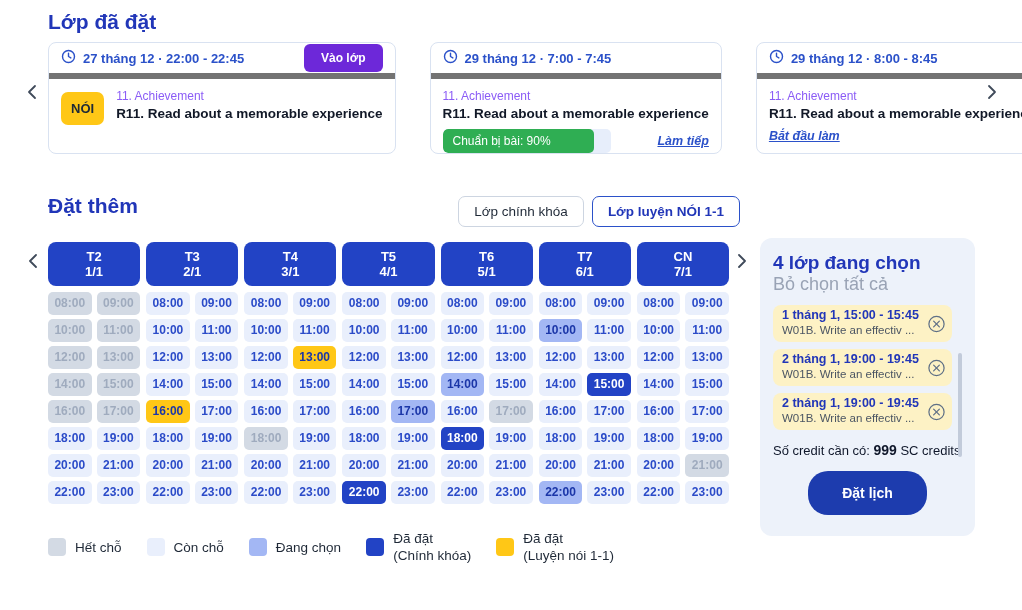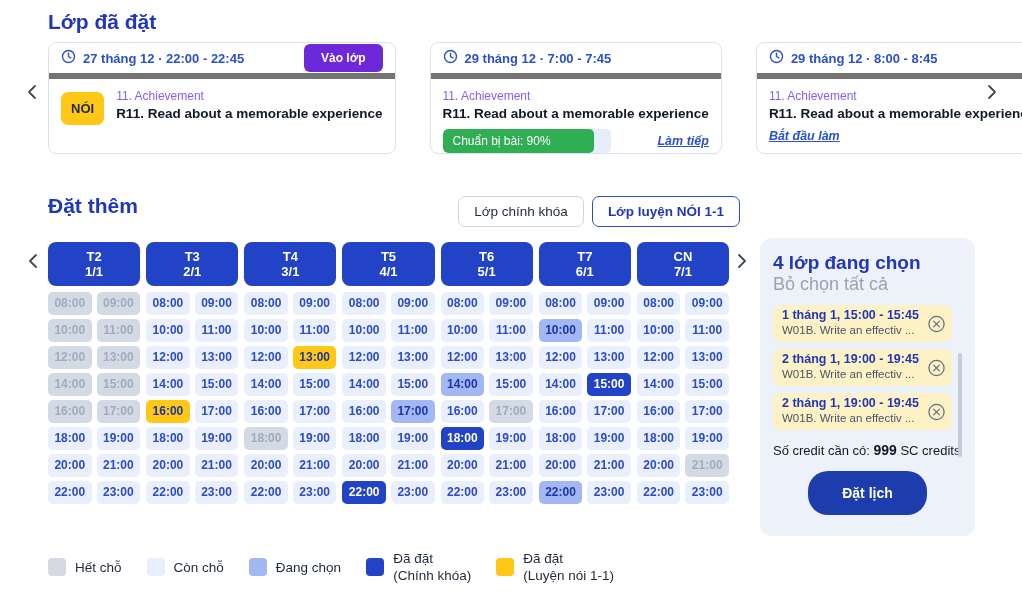--- a/index.html
+++ b/index.html
@@ -61,21 +61,21 @@
   .sel-time{font-size:12.5px;font-weight:bold;color:#2136b8;white-space:nowrap;}
   .sel-lesson{font-size:11.5px;color:#4b5563;margin-top:2px;white-space:nowrap;}
   .sel-close{position:absolute;right:6px;top:50%;transform:translateY(-50%);cursor:pointer;display:flex;}
   .scrollbar{position:absolute;right:0;top:48px;width:4px;height:104px;border-radius:2px;background:#c2cbda;cursor:pointer;}
   .credits{font-size:13px;color:#0f172a;margin-top:12px;white-space:nowrap;}
   .credits b{font-size:14px;}
   .btn-submit{display:block;margin:13px auto 0;background:#1d3cae;color:#fff;border:none;border-radius:20px;
               font-size:14px;font-weight:bold;padding:0 34px;height:44px;cursor:pointer;font-family:inherit;}
 
   
-  .legend{position:absolute;left:48px;top:530px;display:flex;align-items:center;gap:25px;margin-top:20px;}
+  .legend{position:absolute;left:48px;top:530px;display:flex;align-items:center;gap:25px;}
   .lg-item{display:flex;align-items:center;gap:9px;font-size:13.5px;color:#1f2937;}
   .lg-sw{width:18px;height:18px;border-radius:4px;flex:none;}
   .lg-label{line-height:17px;}
 </style>
 </head>
 <body>
 
 <div class="page">
 
   <h2 class="sec-title" style="left:48px;top:10px;">Lớp đã đặt</h2>

